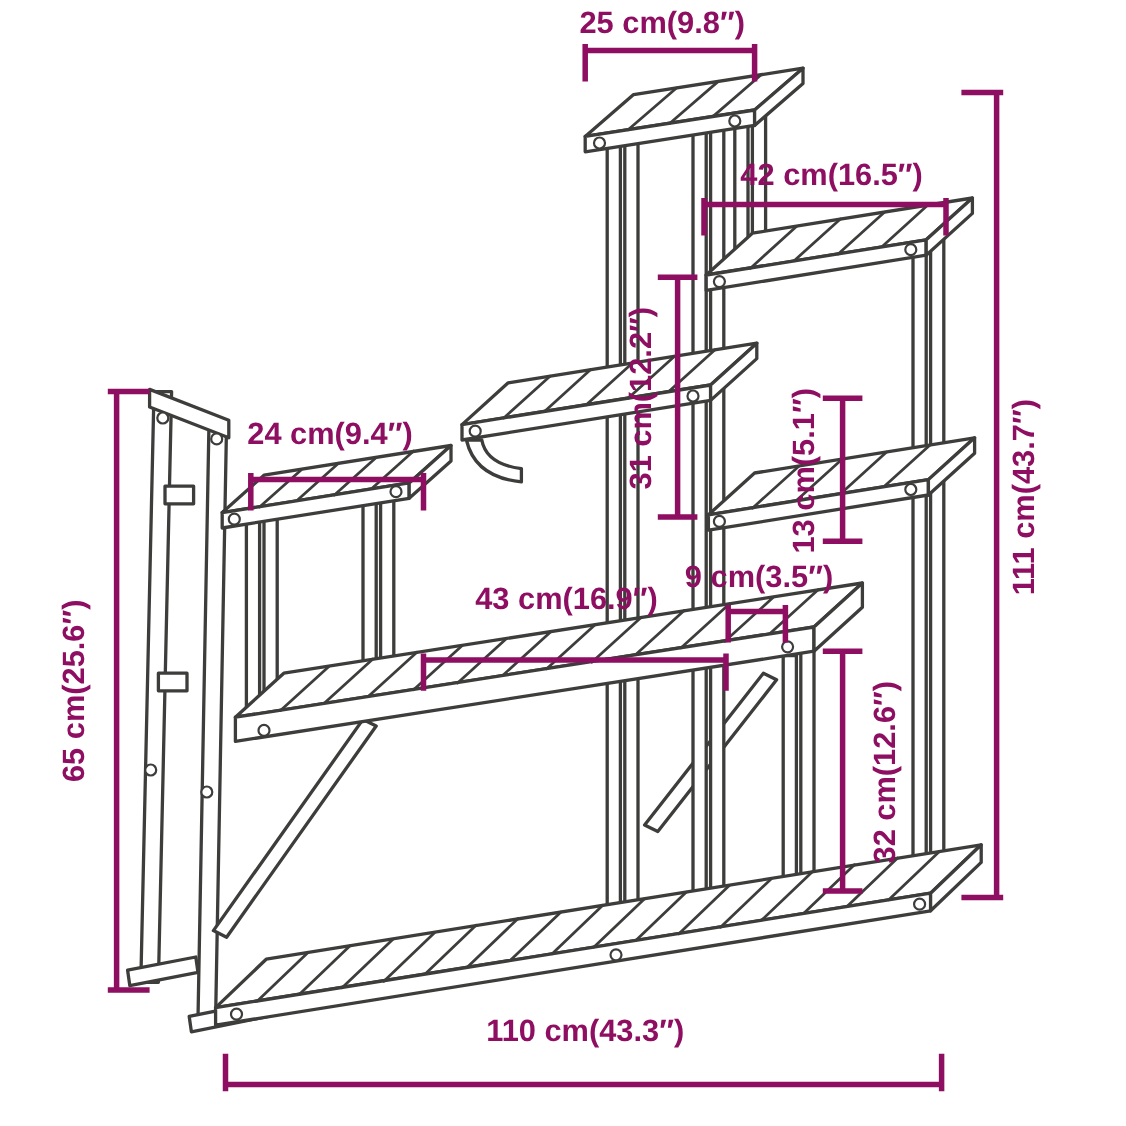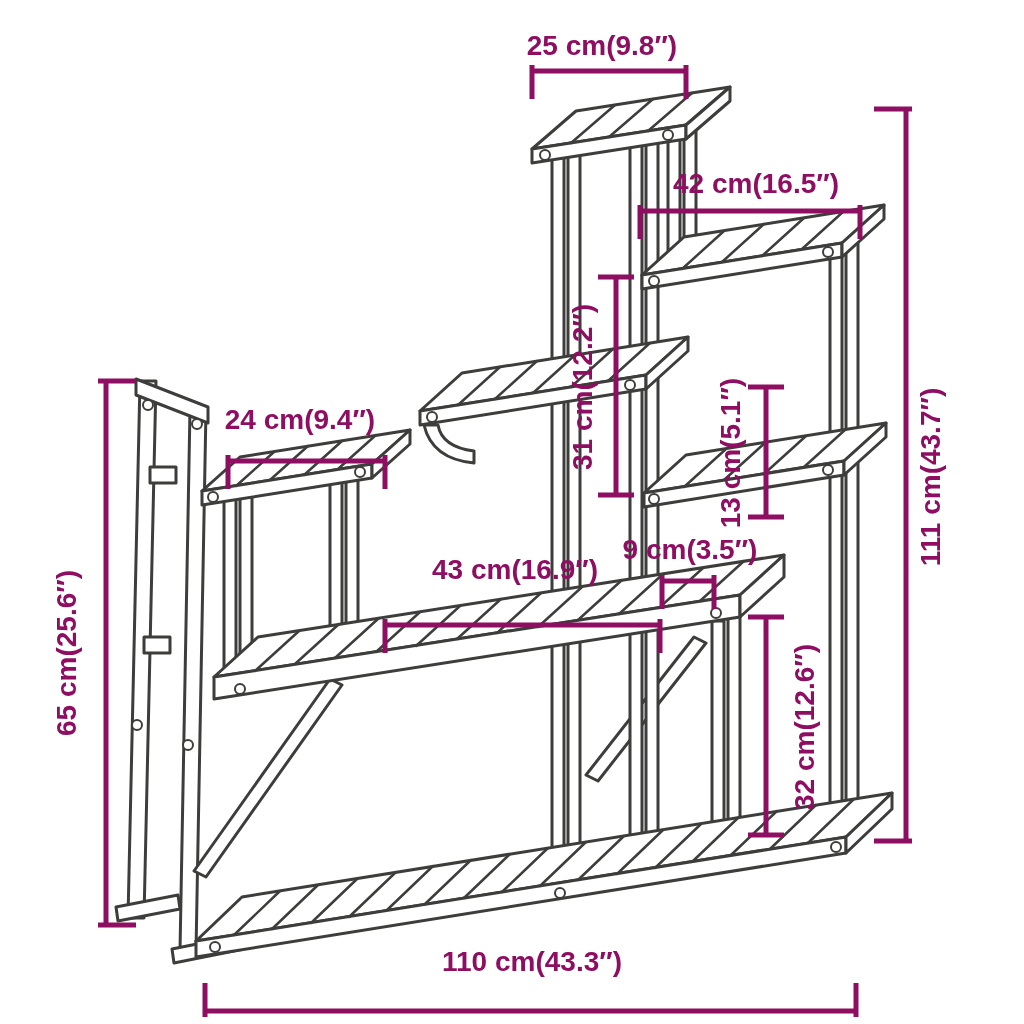--- a/index.html
+++ b/index.html
@@ -12,21 +12,20 @@
     padding: 0;
     width: 1024px;
     height: 1024px;
     background: var(--background);
     overflow: hidden;
   }
   .stage {
     width: 1024px;
     height: 792px;
     position: relative;
-    margin-top: 25px;
   }
   svg { display: block; }
   .wood {
     stroke: var(--drawing);
     stroke-width: 3;
     fill: #ffffff;
     stroke-linejoin: round;
     stroke-linecap: round;
   }
   .wood-line {

